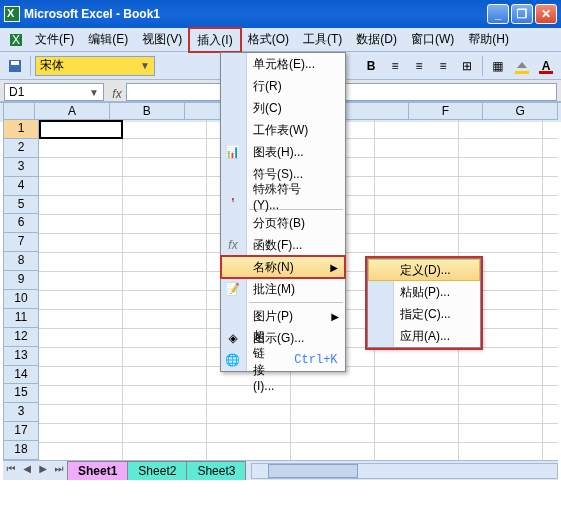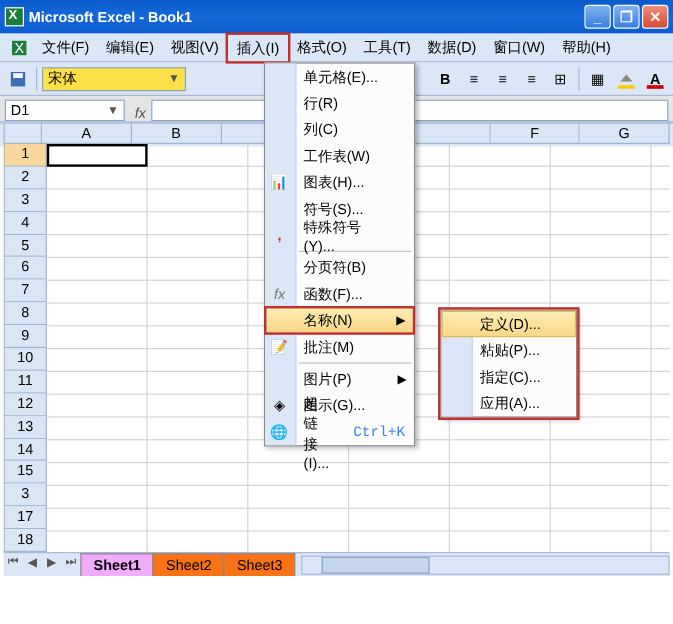--- a/index.html
+++ b/index.html
@@ -42,21 +42,21 @@
 .row-headers { display: flex; flex-direction: column; }
 .row-h { width: 36px; height: 19px; background: #d9e6f5; border: 1px solid #9eb6ce; border-top: none; text-align: center; line-height: 17px; }
 .row-h.active { background: #f9d79c; }
 .cells { flex: 1; position: relative; }
 .cell-row { display: flex; }
 .cell { width: 84px; height: 19px; border-right: 1px solid #d4d4d4; border-bottom: 1px solid #d4d4d4; }
 .cell.active { border: 2px solid #000; position: relative; z-index: 1; }
 
 .sheet-tabs { height: 20px; display: flex; align-items: center; background: #dbe6f6; border-top: 1px solid #a6b9d6; }
 .tabnav { width: 16px; height: 16px; text-align: center; color: #555; font-size: 10px; }
-.sheet-tab { padding: 2px 10px; background: #f97316; border: 1px solid #888; border-bottom: none; margin-right: -1px; }
+.sheet-tab { padding: 2px 10px; background: #5eead4; border: 1px solid #888; border-bottom: none; margin-right: -1px; }
 .sheet-tab.active { font-weight: bold; background: #f0abfc; }
 .hscroll-track { flex: 1; height: 16px; background: #dbe6f6; position: relative; margin-left: 6px; border: 1px solid #a6b9d6; }
 .hscroll-track .thumb { position: absolute; left: 16px; top: 0; bottom: 0; width: 90px; background: #c5d5eb; border: 1px solid #88a3ce; }
 
 .statusbar { height: 20px; background: #dbe6f6; border-top: 1px solid #a6b9d6; padding: 2px 8px; }
 
 
 .menu { position: absolute; background: #fcfcfc; border: 1px solid #868a8f; box-shadow: 2px 2px 4px rgba(0,0,0,0.3); z-index: 10; }
 .menu .icon-col { position: absolute; left: 0; top: 0; bottom: 0; width: 26px; background: #dbe6f6; border-right: 1px solid #c4d4e8; }
 .menu-item { position: relative; height: 22px; display: flex; align-items: center; padding-left: 32px; padding-right: 20px; cursor: default; z-index: 1; }

